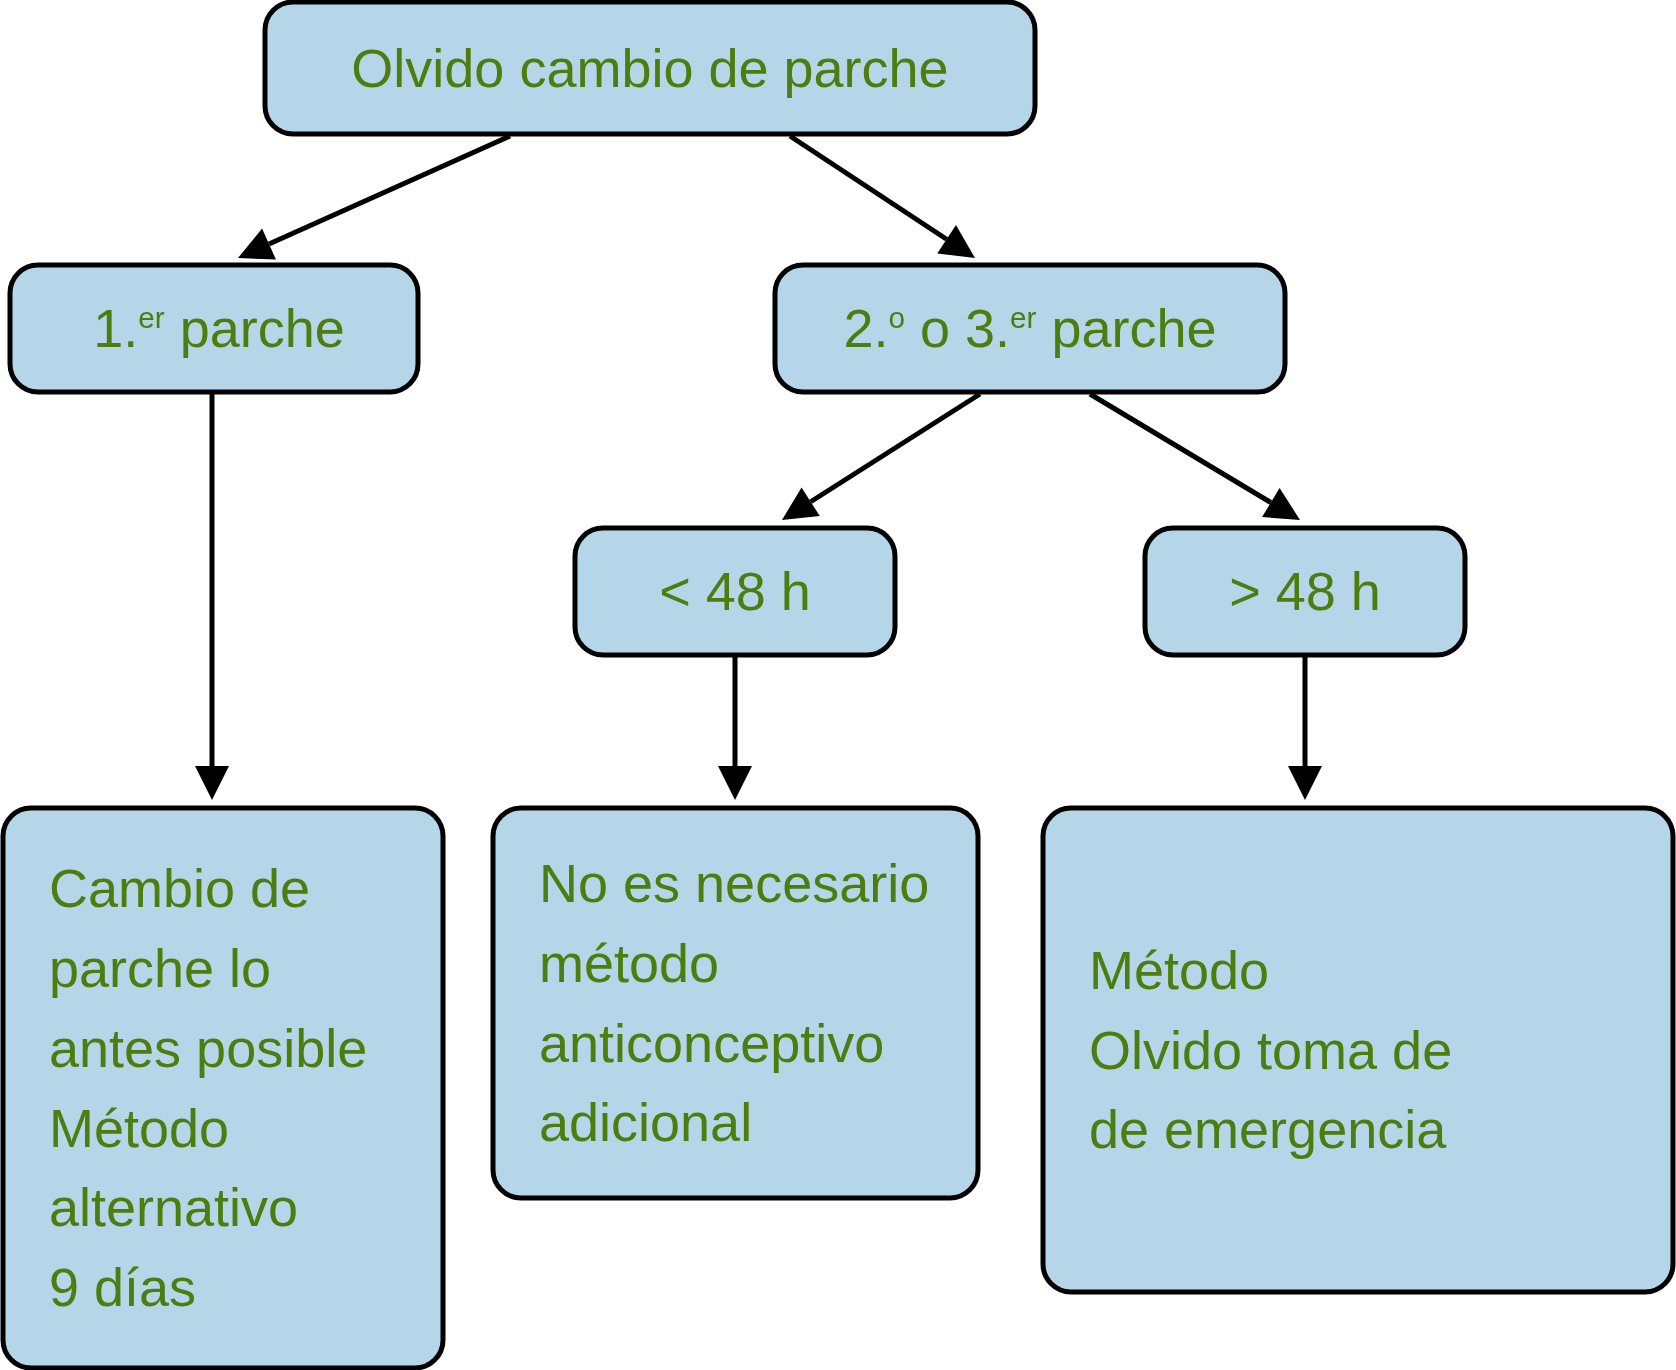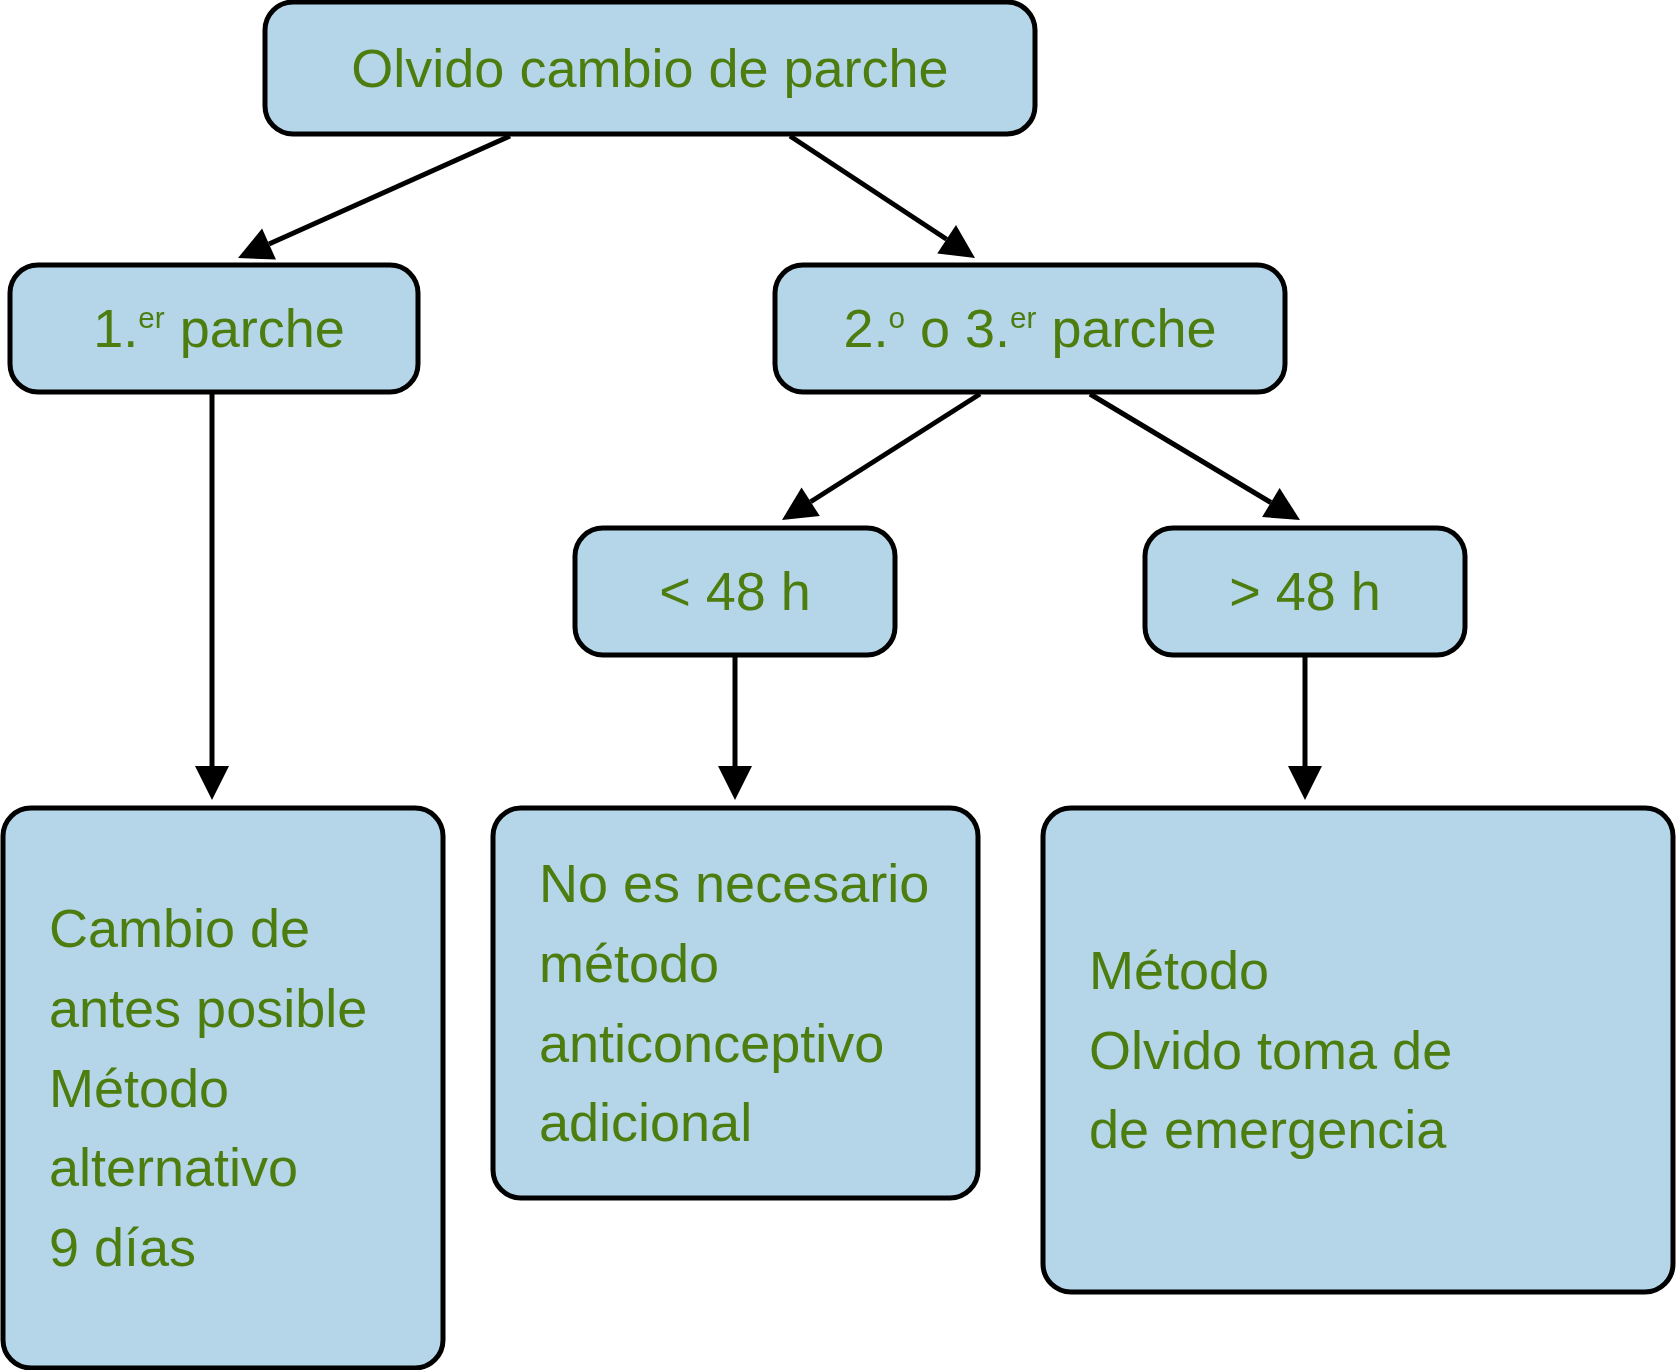--- a/index.html
+++ b/index.html
@@ -101,18 +101,18 @@
         <rect x="1043" y="808" width="630" height="484" rx="28" ry="28" class="node-rect"></rect>
       </g>
   </svg>
 
   <div id="labels-layer">
       <div class="node-label lbl-center" style="left: 265px; top: 2px; width: 770px; height: 132px; font-size: 54px; display: flex; flex-direction: column; justify-content: center; align-items: center; box-sizing: border-box; padding: 0px 18px;"><span>Olvido cambio de parche</span></div>
       <div class="node-label lbl-center" style="left: 15px; top: 265px; width: 408px; height: 127px; font-size: 54px; display: flex; flex-direction: column; justify-content: center; align-items: center; box-sizing: border-box; padding: 0px 18px;"><span><span>1.</span><span class="sup">er</span><span> parche</span></span></div>
       <div class="node-label lbl-center" style="left: 775px; top: 265px; width: 510px; height: 127px; font-size: 54px; display: flex; flex-direction: column; justify-content: center; align-items: center; box-sizing: border-box; padding: 0px 18px;"><span><span>2.</span><span class="sup">o</span><span> o 3.</span><span class="sup">er</span><span> parche</span></span></div>
       <div class="node-label lbl-center" style="left: 575px; top: 528px; width: 320px; height: 127px; font-size: 54px; display: flex; flex-direction: column; justify-content: center; align-items: center; box-sizing: border-box; padding: 0px 18px;"><span>&lt; 48 h</span></div>
       <div class="node-label lbl-center" style="left: 1145px; top: 528px; width: 320px; height: 127px; font-size: 54px; display: flex; flex-direction: column; justify-content: center; align-items: center; box-sizing: border-box; padding: 0px 18px;"><span>&gt; 48 h</span></div>
-      <div class="node-label lbl-left" style="left: 3px; top: 808px; width: 440px; height: 560px; font-size: 54px; display: flex; flex-direction: column; justify-content: center; align-items: flex-start; box-sizing: border-box; padding: 0px 0px 0px 46px;"><span>Cambio de</span><span>antes posible</span><span>Método</span><span>alternativo</span><span>9 días</span></div>
+      <div class="node-label lbl-left" style="left: 3px; top: 808px; width: 440px; height: 560px; font-size: 54px; display: flex; flex-direction: column; justify-content: center; align-items: flex-start; box-sizing: border-box; padding: 0px 0px 0px 46px;"><span>Cambio de</span><span>parche lo</span><span>antes posible</span><span>Método</span><span>alternativo</span><span>9 días</span></div>
       <div class="node-label lbl-left" style="left: 493px; top: 808px; width: 485px; height: 390px; font-size: 54px; display: flex; flex-direction: column; justify-content: center; align-items: flex-start; box-sizing: border-box; padding: 0px 0px 0px 46px;"><span>No es necesario</span><span>método</span><span>anticonceptivo</span><span>adicional</span></div>
       <div class="node-label lbl-left" style="left: 1043px; top: 808px; width: 630px; height: 484px; font-size: 54px; display: flex; flex-direction: column; justify-content: center; align-items: flex-start; box-sizing: border-box; padding: 0px 0px 0px 46px;"><span>Método</span><span>Olvido toma de</span><span>de emergencia</span></div>
     </div>
 
 </div>
 
 </body></html>

